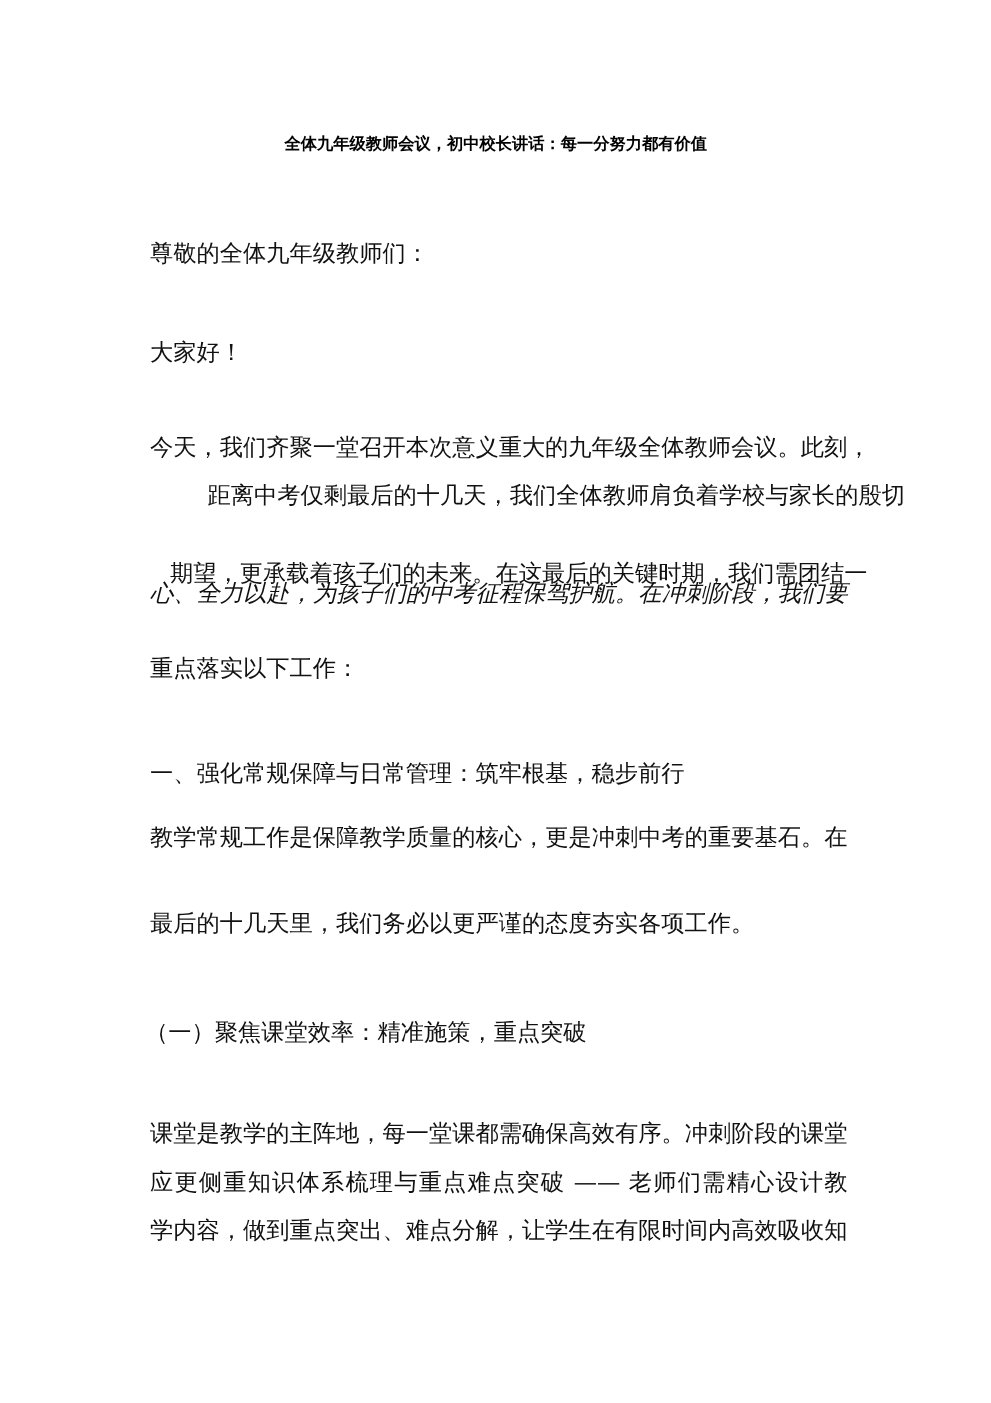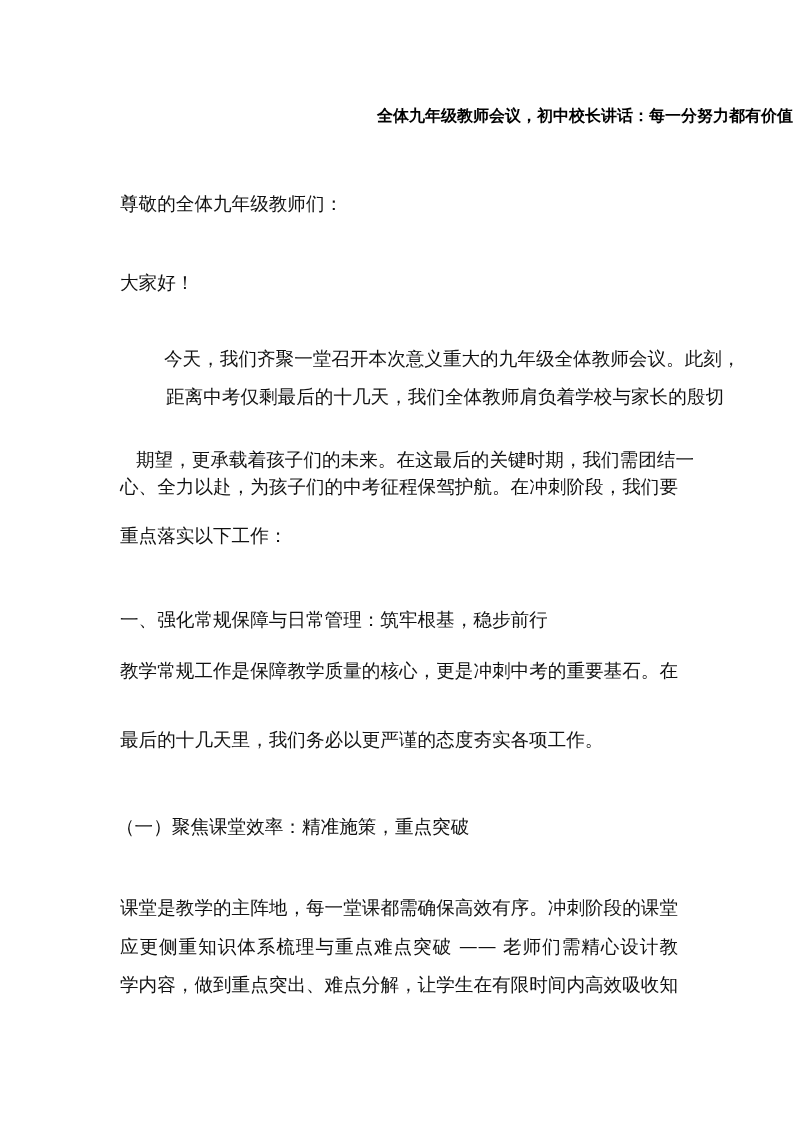--- a/index.html
+++ b/index.html
@@ -28,24 +28,24 @@
       white-space: nowrap;
       font-size: 18.6px;
       line-height: 22px;
       letter-spacing: 0px;
     }
     .title {
       position: absolute;
       left: 0;
       width: 793px;
       top: 104px;
-      text-align: right;
+      text-align: center;
       font-family: "DejaVu Sans", "Liberation Sans", sans-serif;
       font-weight: bold;
-      font-size: 16px;
+      font-size: 13px;
       line-height: 24px;
       color: #000000;
     }
     .justify {
       width: 558px;
       text-align: justify;
       text-align-last: justify;
     }
   </style>
 </head>
@@ -53,24 +53,24 @@
 
 <div class="page">
 
   <div class="title">全体九年级教师会议，初中校长讲话：每一分努力都有价值</div>
 
   <div class="line" style="top:193px;text-align:center;">尊敬的全体九年级教师们：</div>
 
   <div class="line" style="top:272px;">大家好！</div>
 
   <div>
-    <div class="line justify" style="top:348px;margin-left:44px;">今天，我们齐聚一堂召开本次意义重大的九年级全体教师会议。此刻，</div>
+    <div class="line justify" style="top:348px;">今天，我们齐聚一堂召开本次意义重大的九年级全体教师会议。此刻，</div>
     <div class="line justify" style="top:386px;margin-left:46px;">距离中考仅剩最后的十几天，我们全体教师肩负着学校与家长的殷切</div>
     <div class="line justify" style="top:449px;margin-left:16px;">期望，更承载着孩子们的未来。在这最后的关键时期，我们需团结一</div>
-    <div class="line justify" style="top:476px;">心、全力以赴，为孩子们的中考征程保驾护航。在冲刺阶段，我们要</div>
+    <div class="line justify" style="top:465px;font-style:italic;">心、全力以赴，为孩子们的中考征程保驾护航。在冲刺阶段，我们要</div>
     <div class="line" style="top:525px;">重点落实以下工作：</div>
   </div>
 
   <div class="line" style="top:609px;">一、强化常规保障与日常管理：筑牢根基，稳步前行</div>
 
   <div>
     <div class="line justify" style="top:660px;">教学常规工作是保障教学质量的核心，更是冲刺中考的重要基石。在</div>
     <div class="line" style="top:729px;text-align:right;">最后的十几天里，我们务必以更严谨的态度夯实各项工作。</div>
   </div>
 

